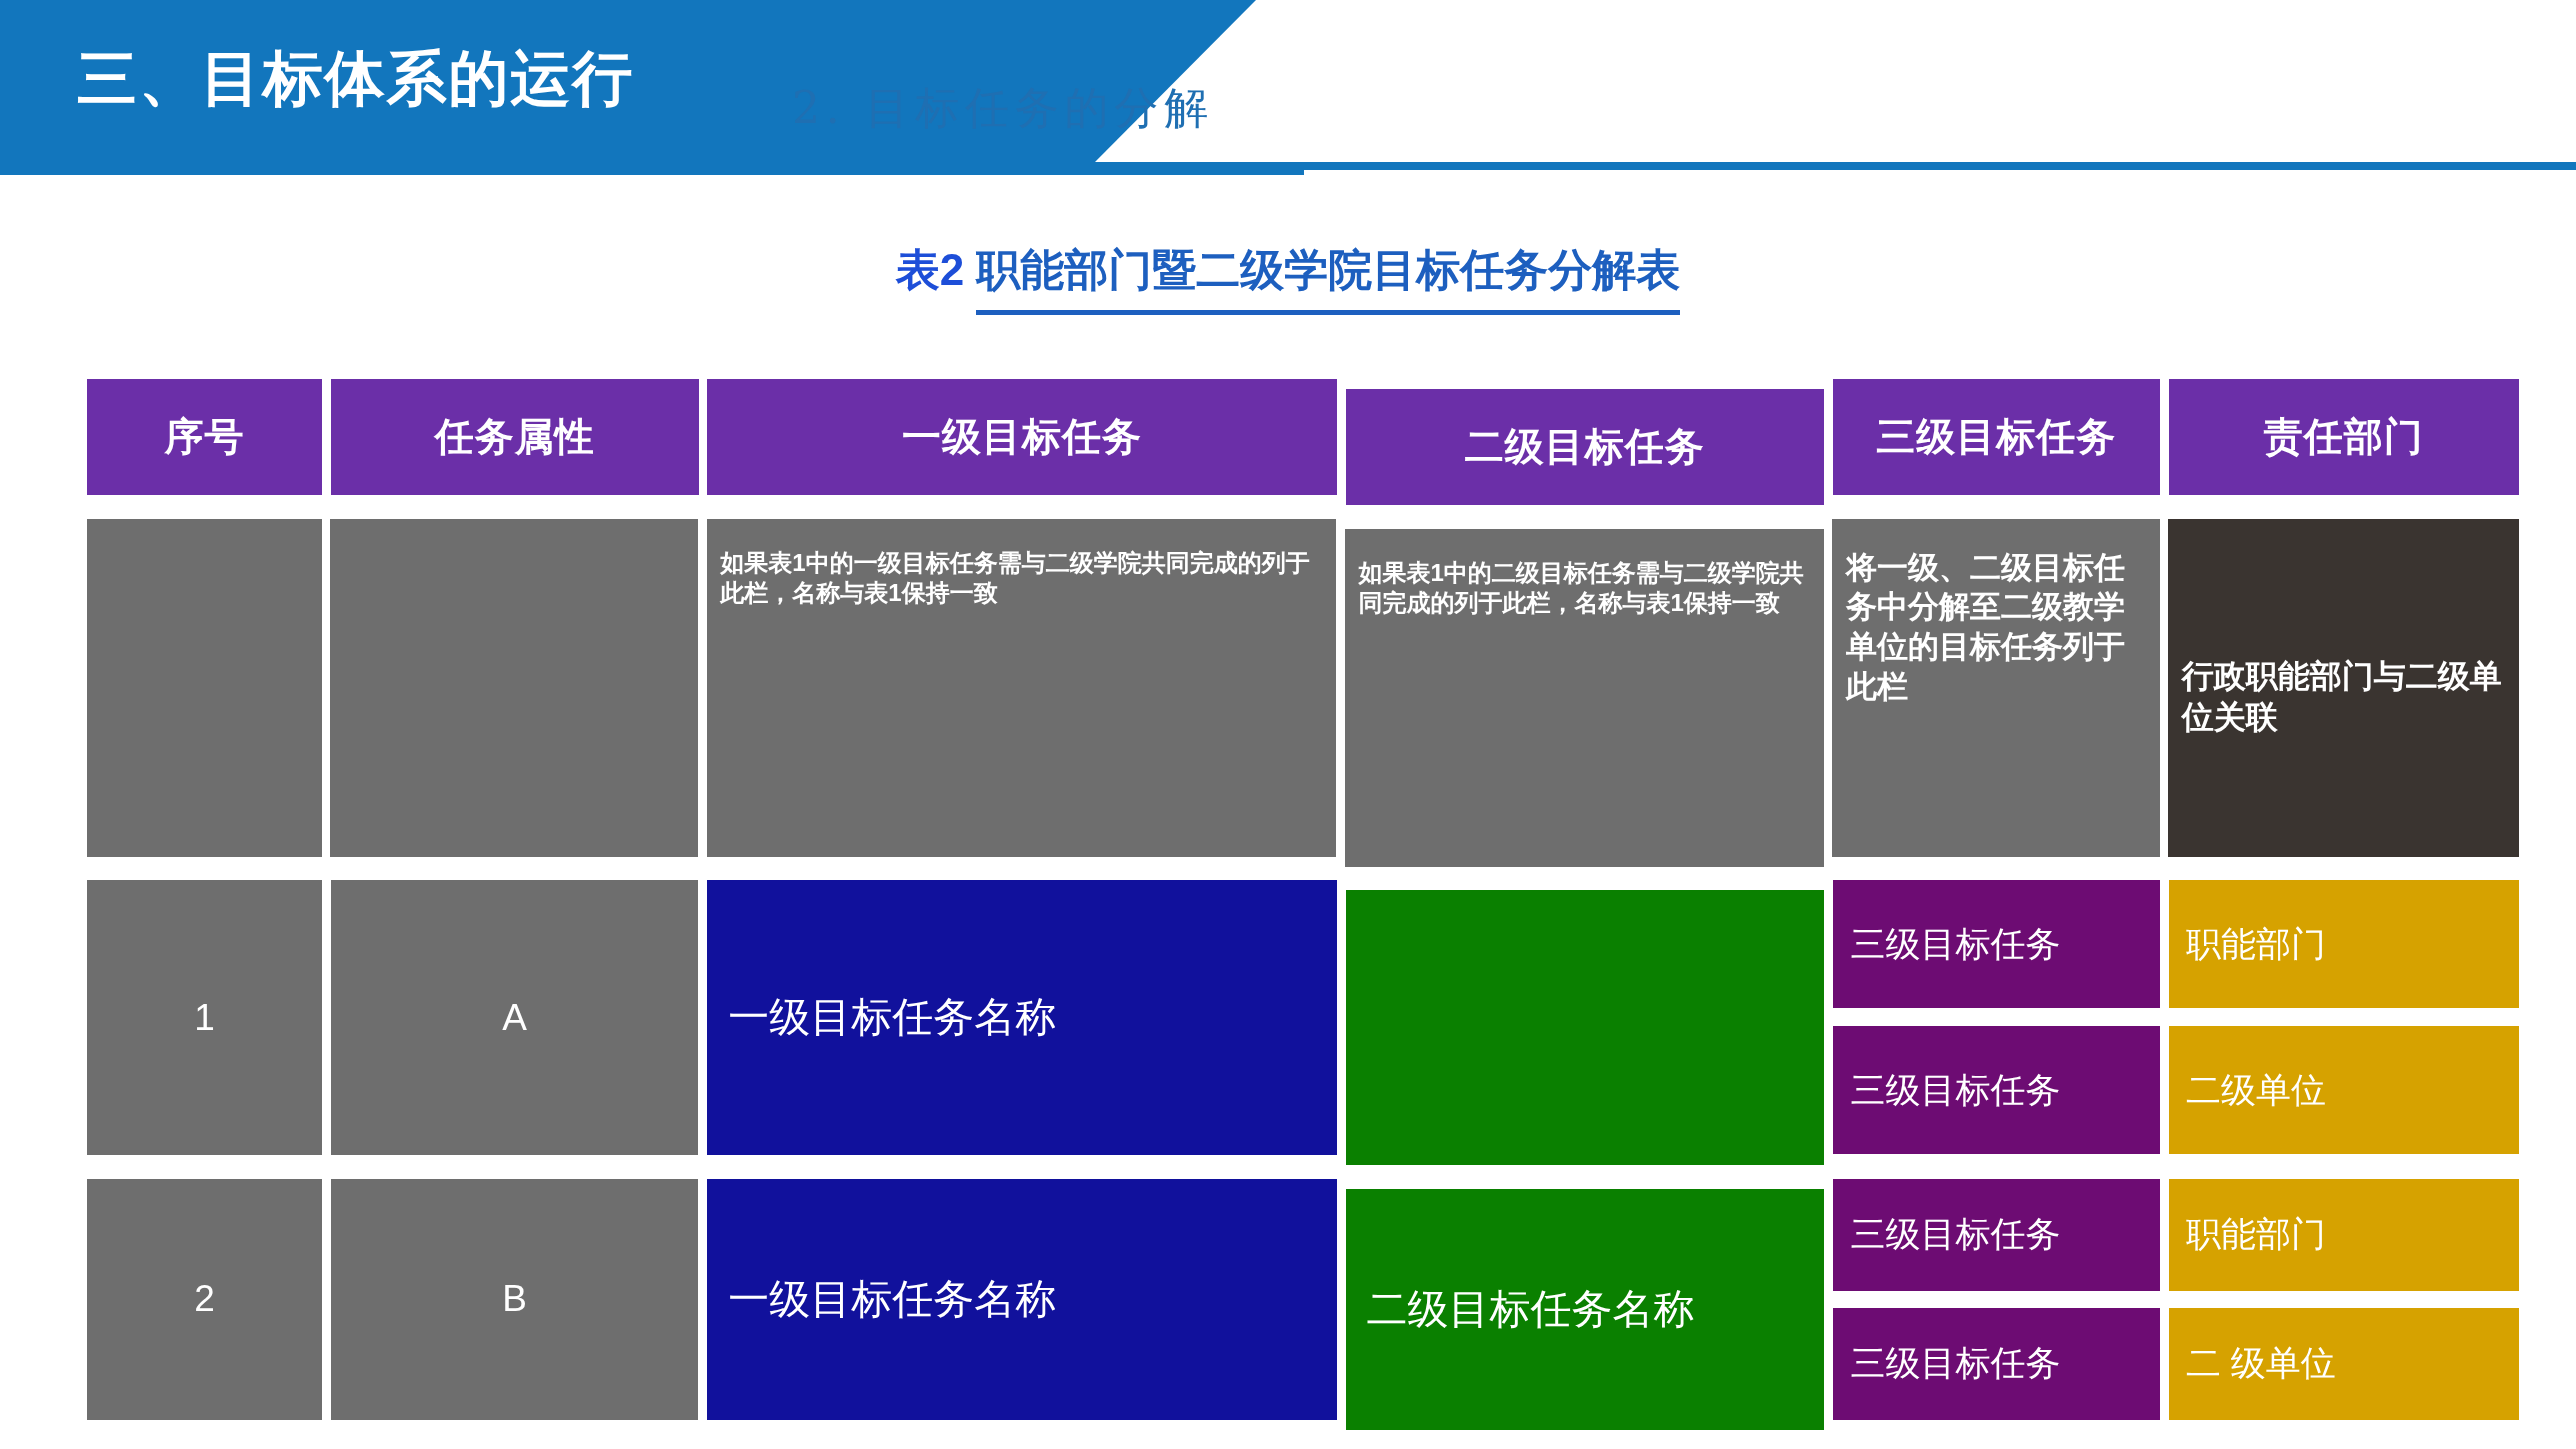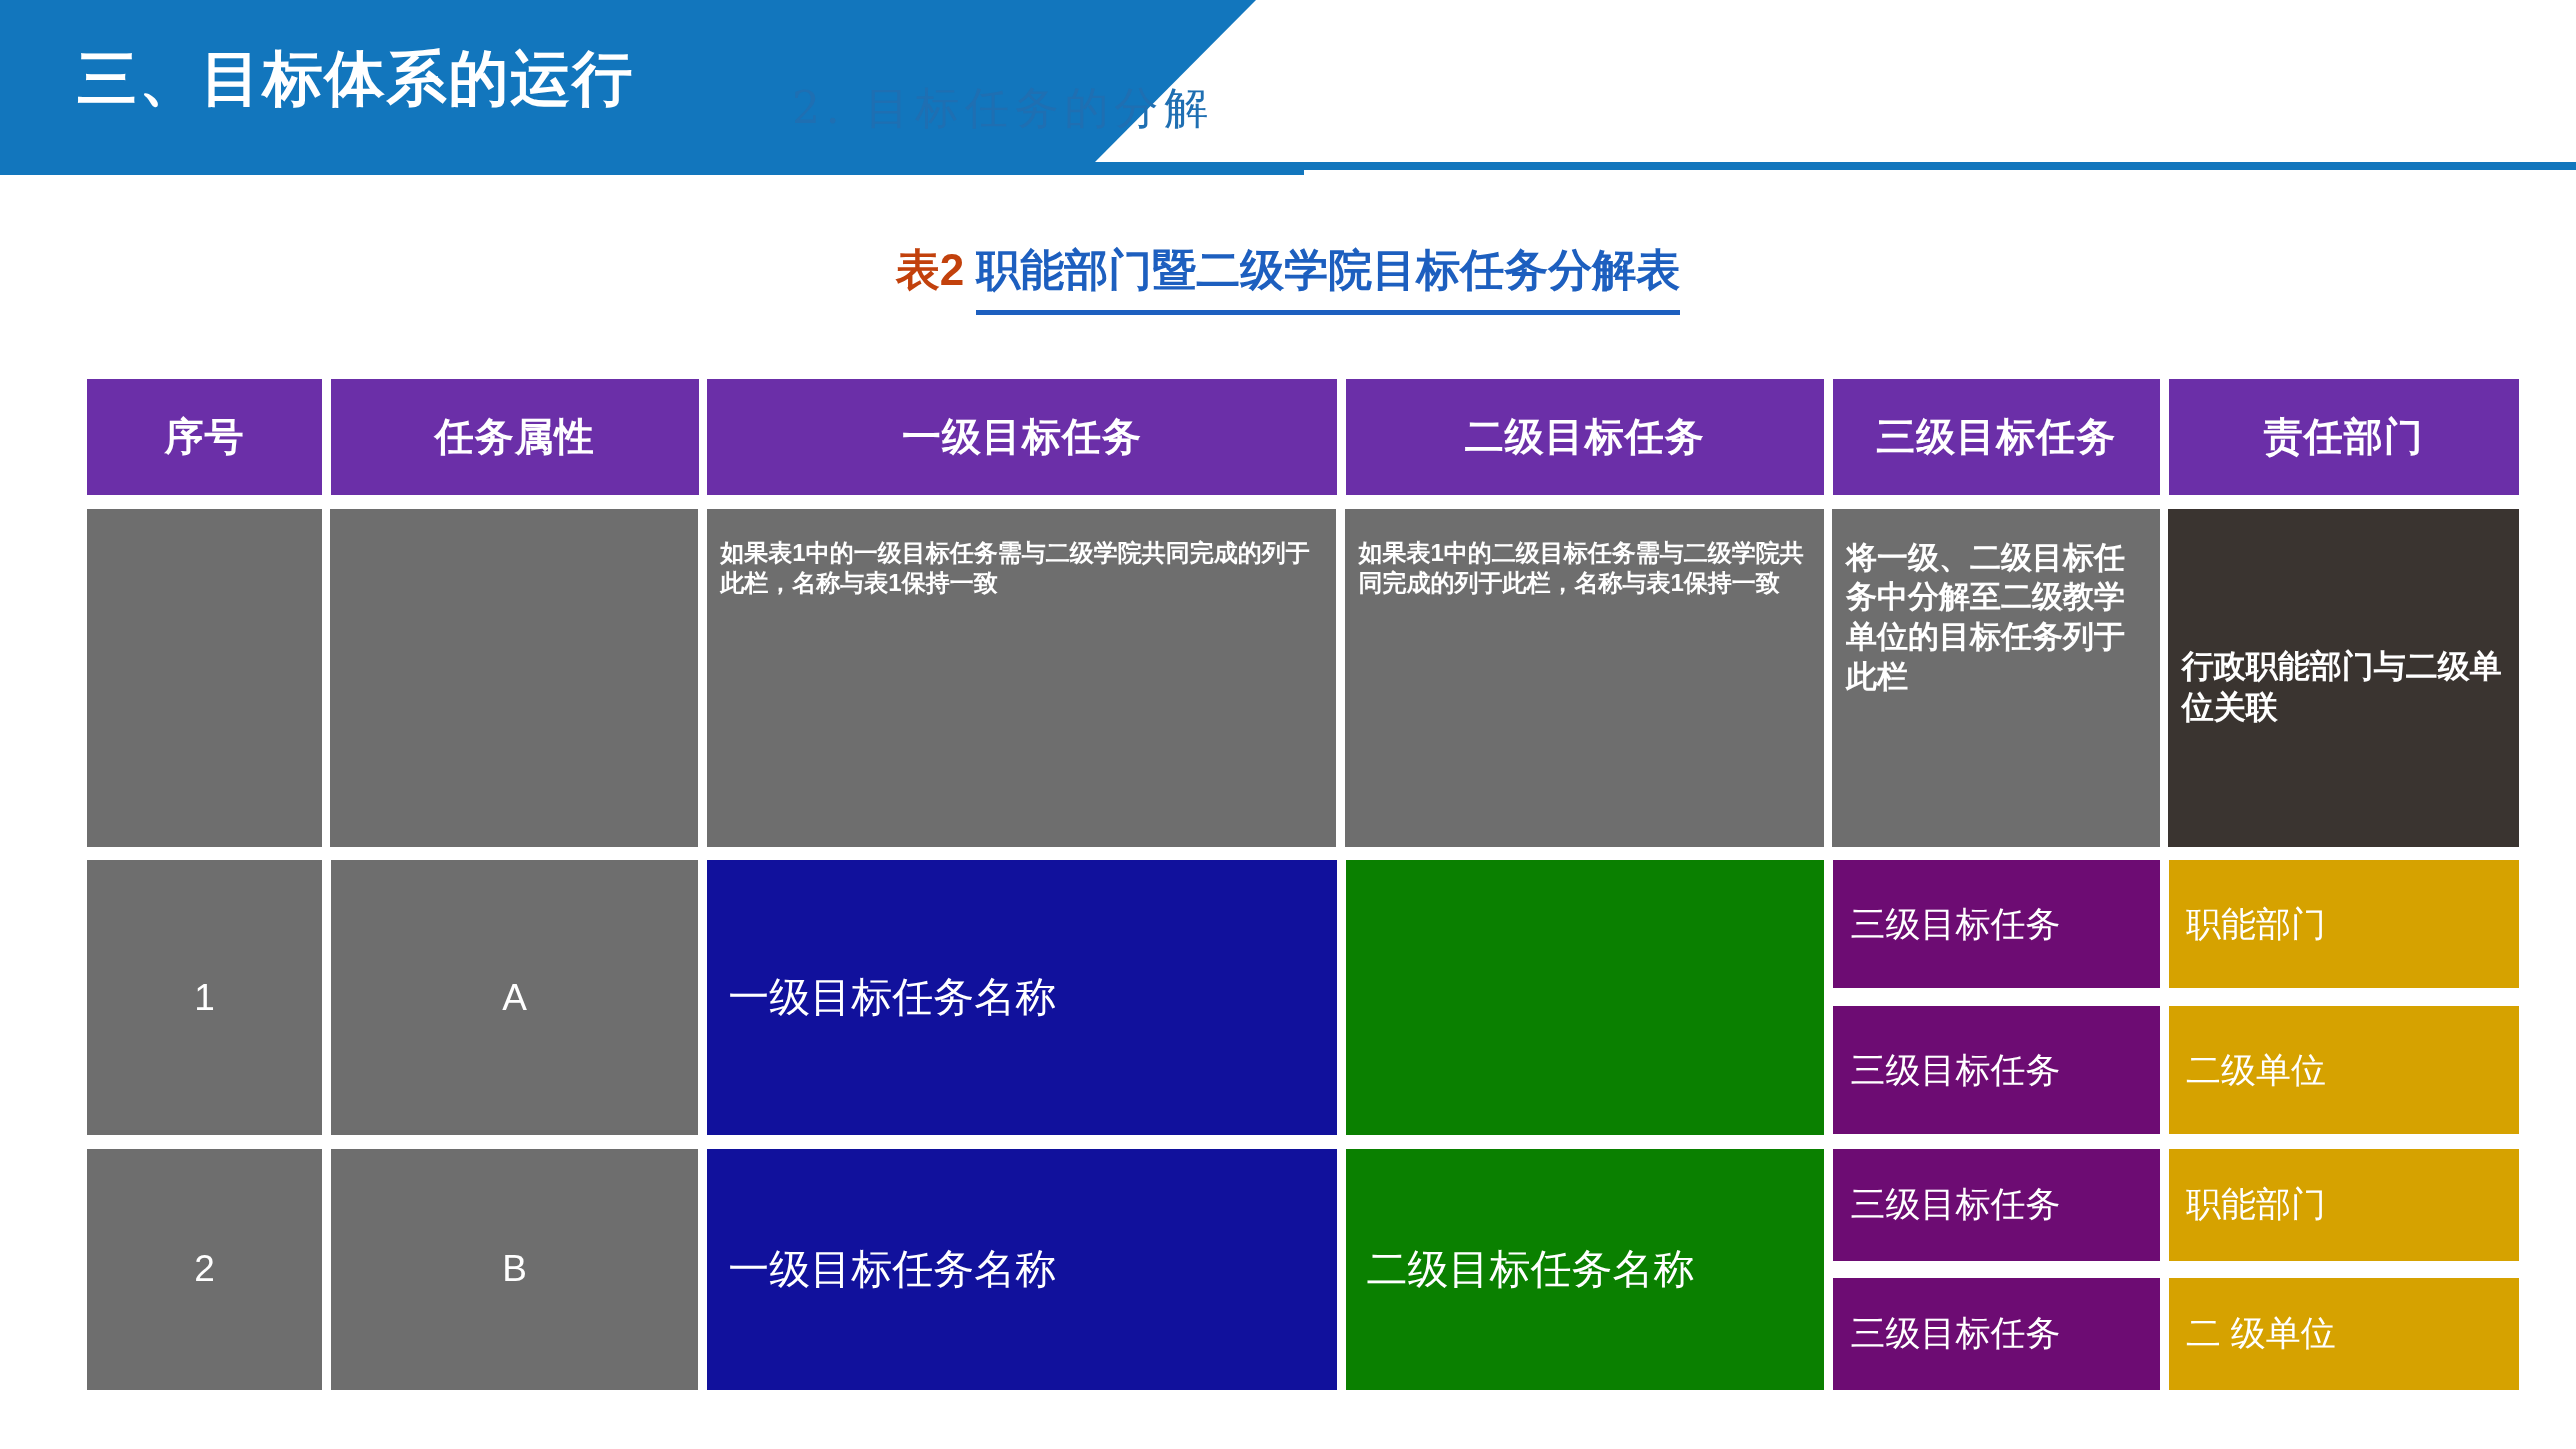--- a/index.html
+++ b/index.html
@@ -37,21 +37,21 @@
     position:absolute;left:759px;top:162px;width:1817px;height:7.7px;
     background:#1276bd;
   }
 
   
   .table-title{
     position:absolute;left:0;top:241px;width:2576px;
     text-align:center;
     font-size:44px;font-weight:bold;white-space:nowrap;
   }
-  .table-title .tt-black{color:#c2410c;}
+  .table-title .tt-black{color:#1d4ed8;}
   .table-title .tt-blue{
     color:#1d5fbf;
     border-bottom:5.8px solid #1d5fbf;
     padding-bottom:16px;
   }
 
   
   .table{
     position:absolute;left:87px;top:379px;
     width:2432px;
@@ -63,21 +63,21 @@
     display:flex;
     overflow:hidden;
     color:#ffffff;
   }
   .cell:last-child{margin-right:0;}
 
   
   .c1{width:240px;}
   .c2{width:376px;}
   .c3{width:643px;}
-  .c4{width:489px;}
+  .c4{width:489px;margin-top:10px;}
   .c5{width:334px;}
   .c6{width:358px;}
 
   
   .hdr .cell{
     background:#6b2fa8;
     height:116px;
     align-items:center;justify-content:center;
     font-size:39px;font-weight:bold;letter-spacing:1px;text-align:right;
   }

